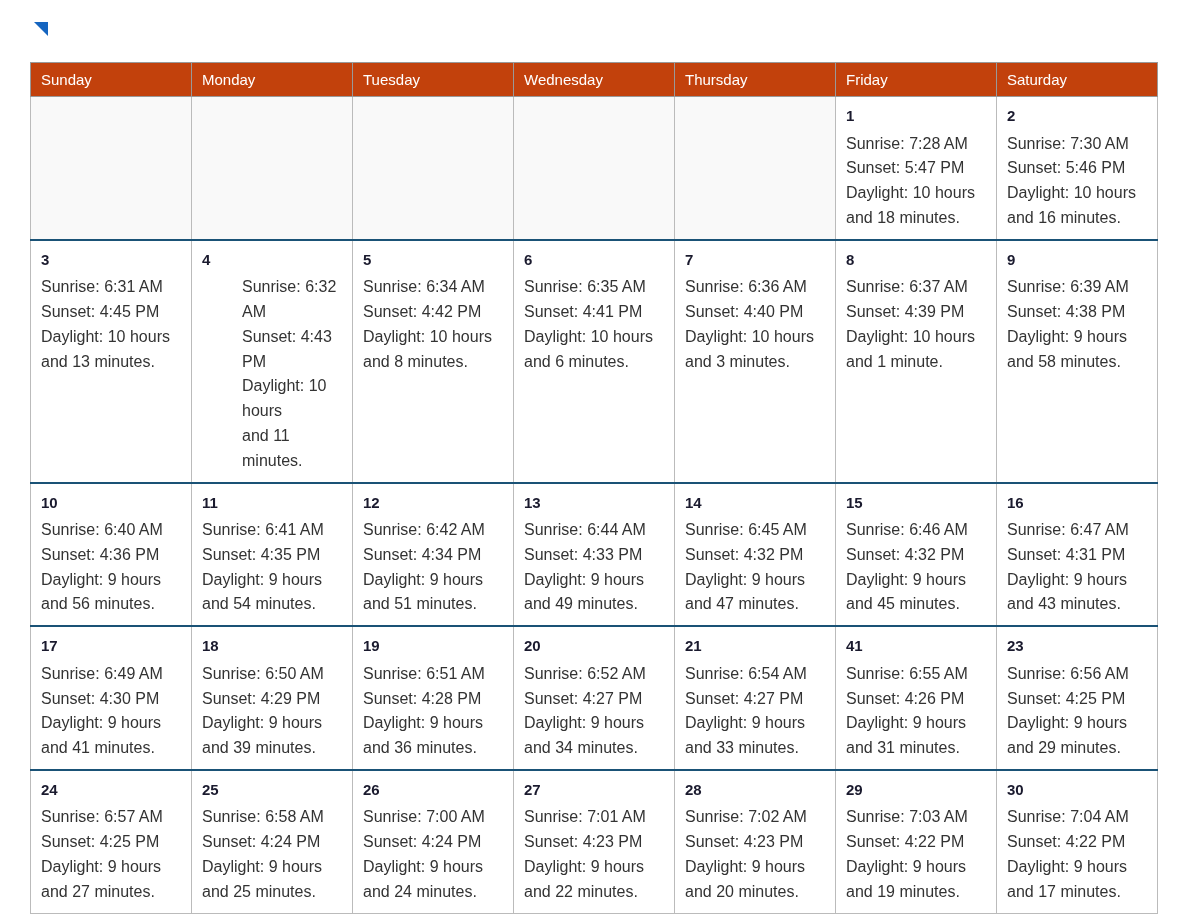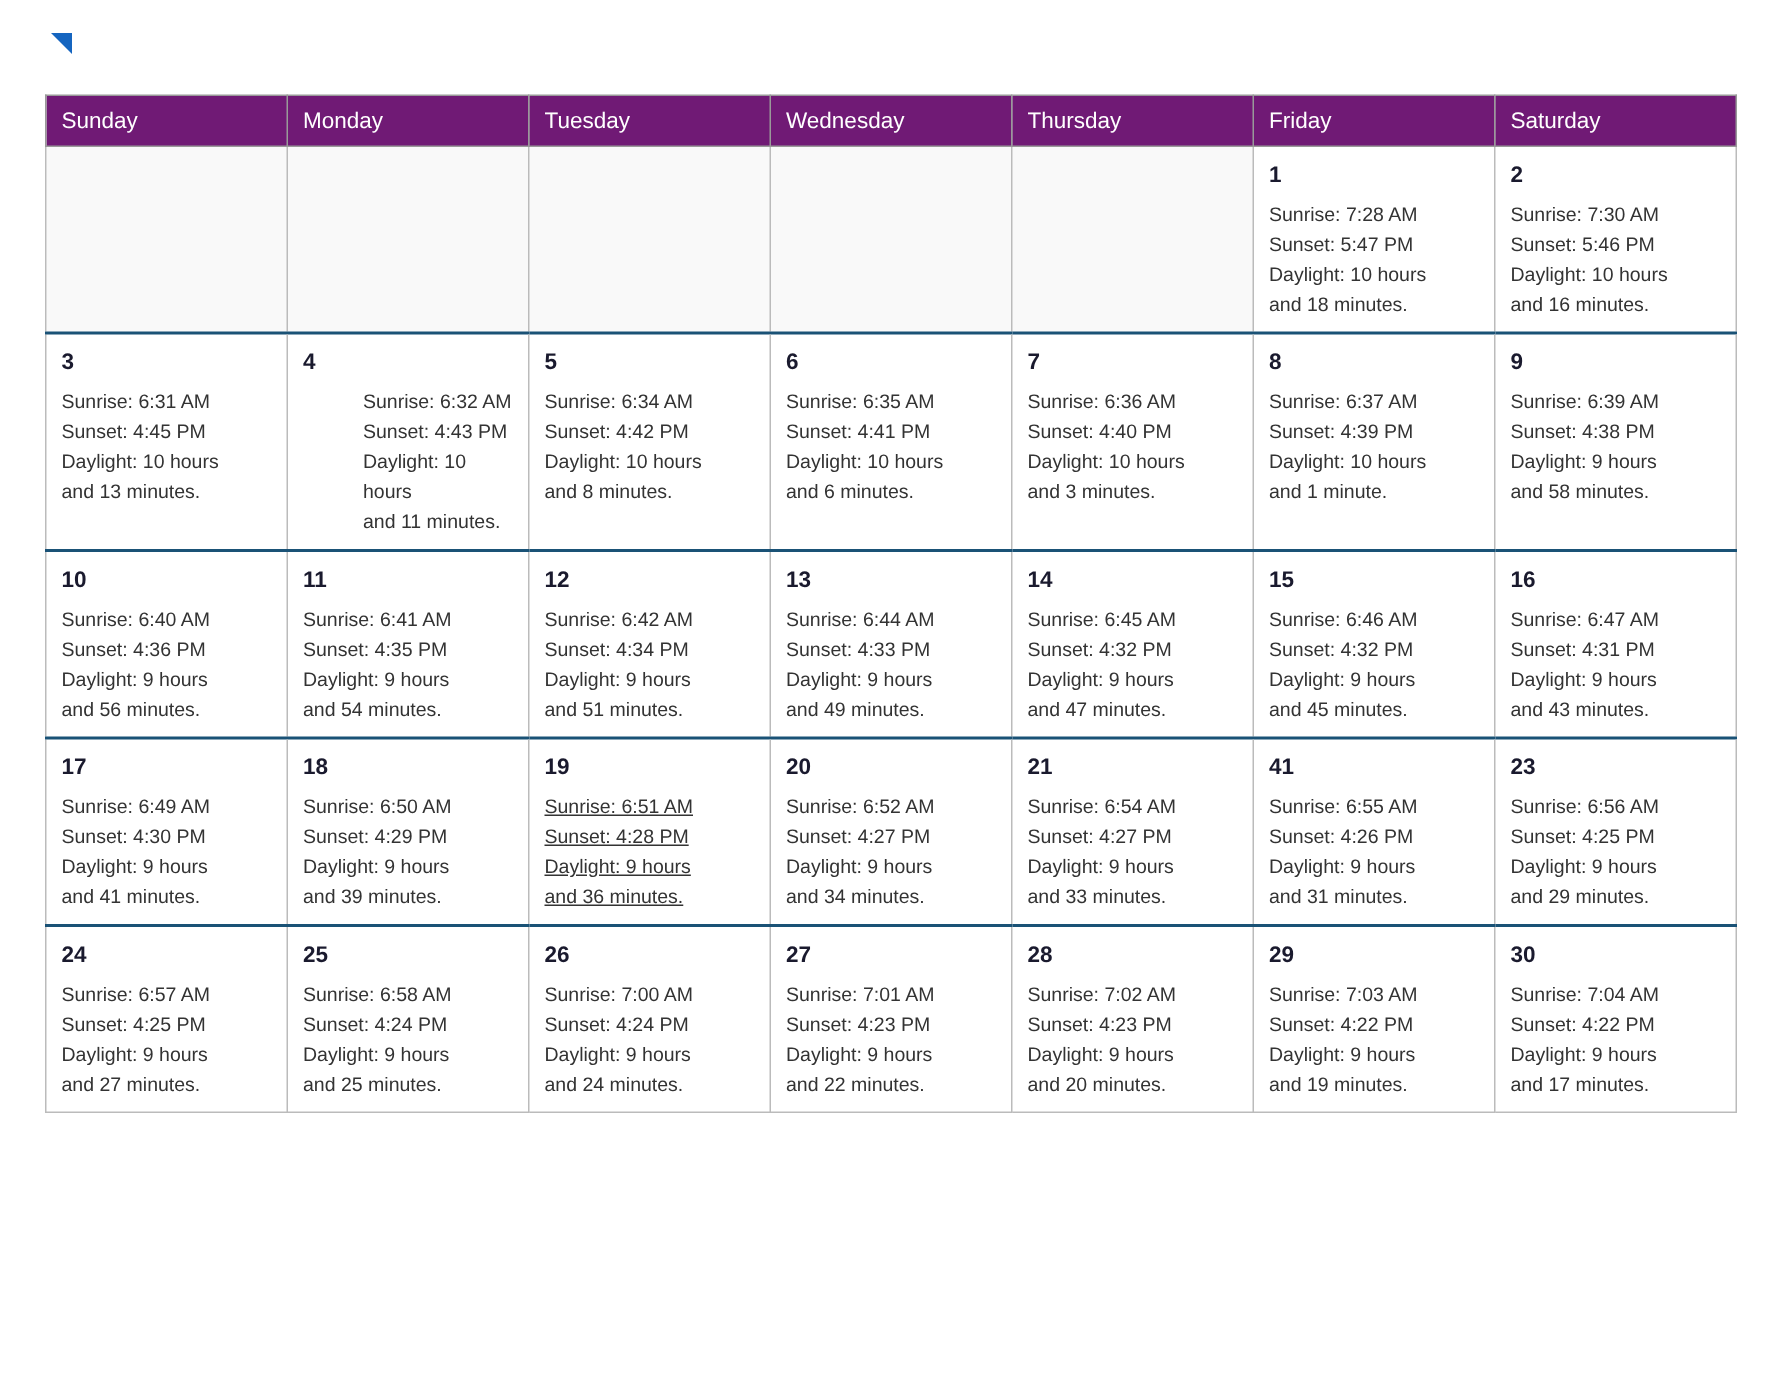--- a/index.html
+++ b/index.html
@@ -45,21 +45,21 @@
       font-size: 20px;
       color: #555;
       margin-top: 4px;
     }
     .calendar {
       width: 100%;
       border-collapse: collapse;
       border: 1px solid #999;
     }
     .calendar th {
-      background-color: #701a75;
+      background-color: #c2410c;
       color: #fff;
       padding: 8px 10px;
       font-size: 15px;
       font-weight: normal;
       text-align: left;
       border: 1px solid #999;
     }
     .calendar td {
       vertical-align: top;
       padding: 8px 10px;
@@ -71,21 +71,21 @@
     }
     .day-num {
       font-size: 15px;
       font-weight: bold;
       color: #1a1a2e;
       display: block;
       margin-bottom: 4px;
     }
     .day-info {
       color: #333;
-      font-size: 13px;
+      font-size: 16px;
       line-height: 1.55;
     }
     .empty-cell {
       background: #f9f9f9;
     }
     .row-divider td {
       border-top: 2px solid #1a5276;
     }
   </style>
 </head>
@@ -255,21 +255,21 @@
         </td>
         <td>
           <span class="day-num">18</span>
           <div class="day-info" style="white-space: pre-line;">Sunrise: 6:50 AM
 Sunset: 4:29 PM
 Daylight: 9 hours
 and 39 minutes.</div>
         </td>
         <td>
           <span class="day-num">19</span>
-          <div class="day-info" style="white-space: pre-line; text-decoration: underline;">Sunrise: 6:51 AM
+          <div class="day-info" style="white-space: pre-line;">Sunrise: 6:51 AM
 Sunset: 4:28 PM
 Daylight: 9 hours
 and 36 minutes.</div>
         </td>
         <td>
           <span class="day-num">20</span>
           <div class="day-info" style="white-space: pre-line;">Sunrise: 6:52 AM
 Sunset: 4:27 PM
 Daylight: 9 hours
 and 34 minutes.</div>

